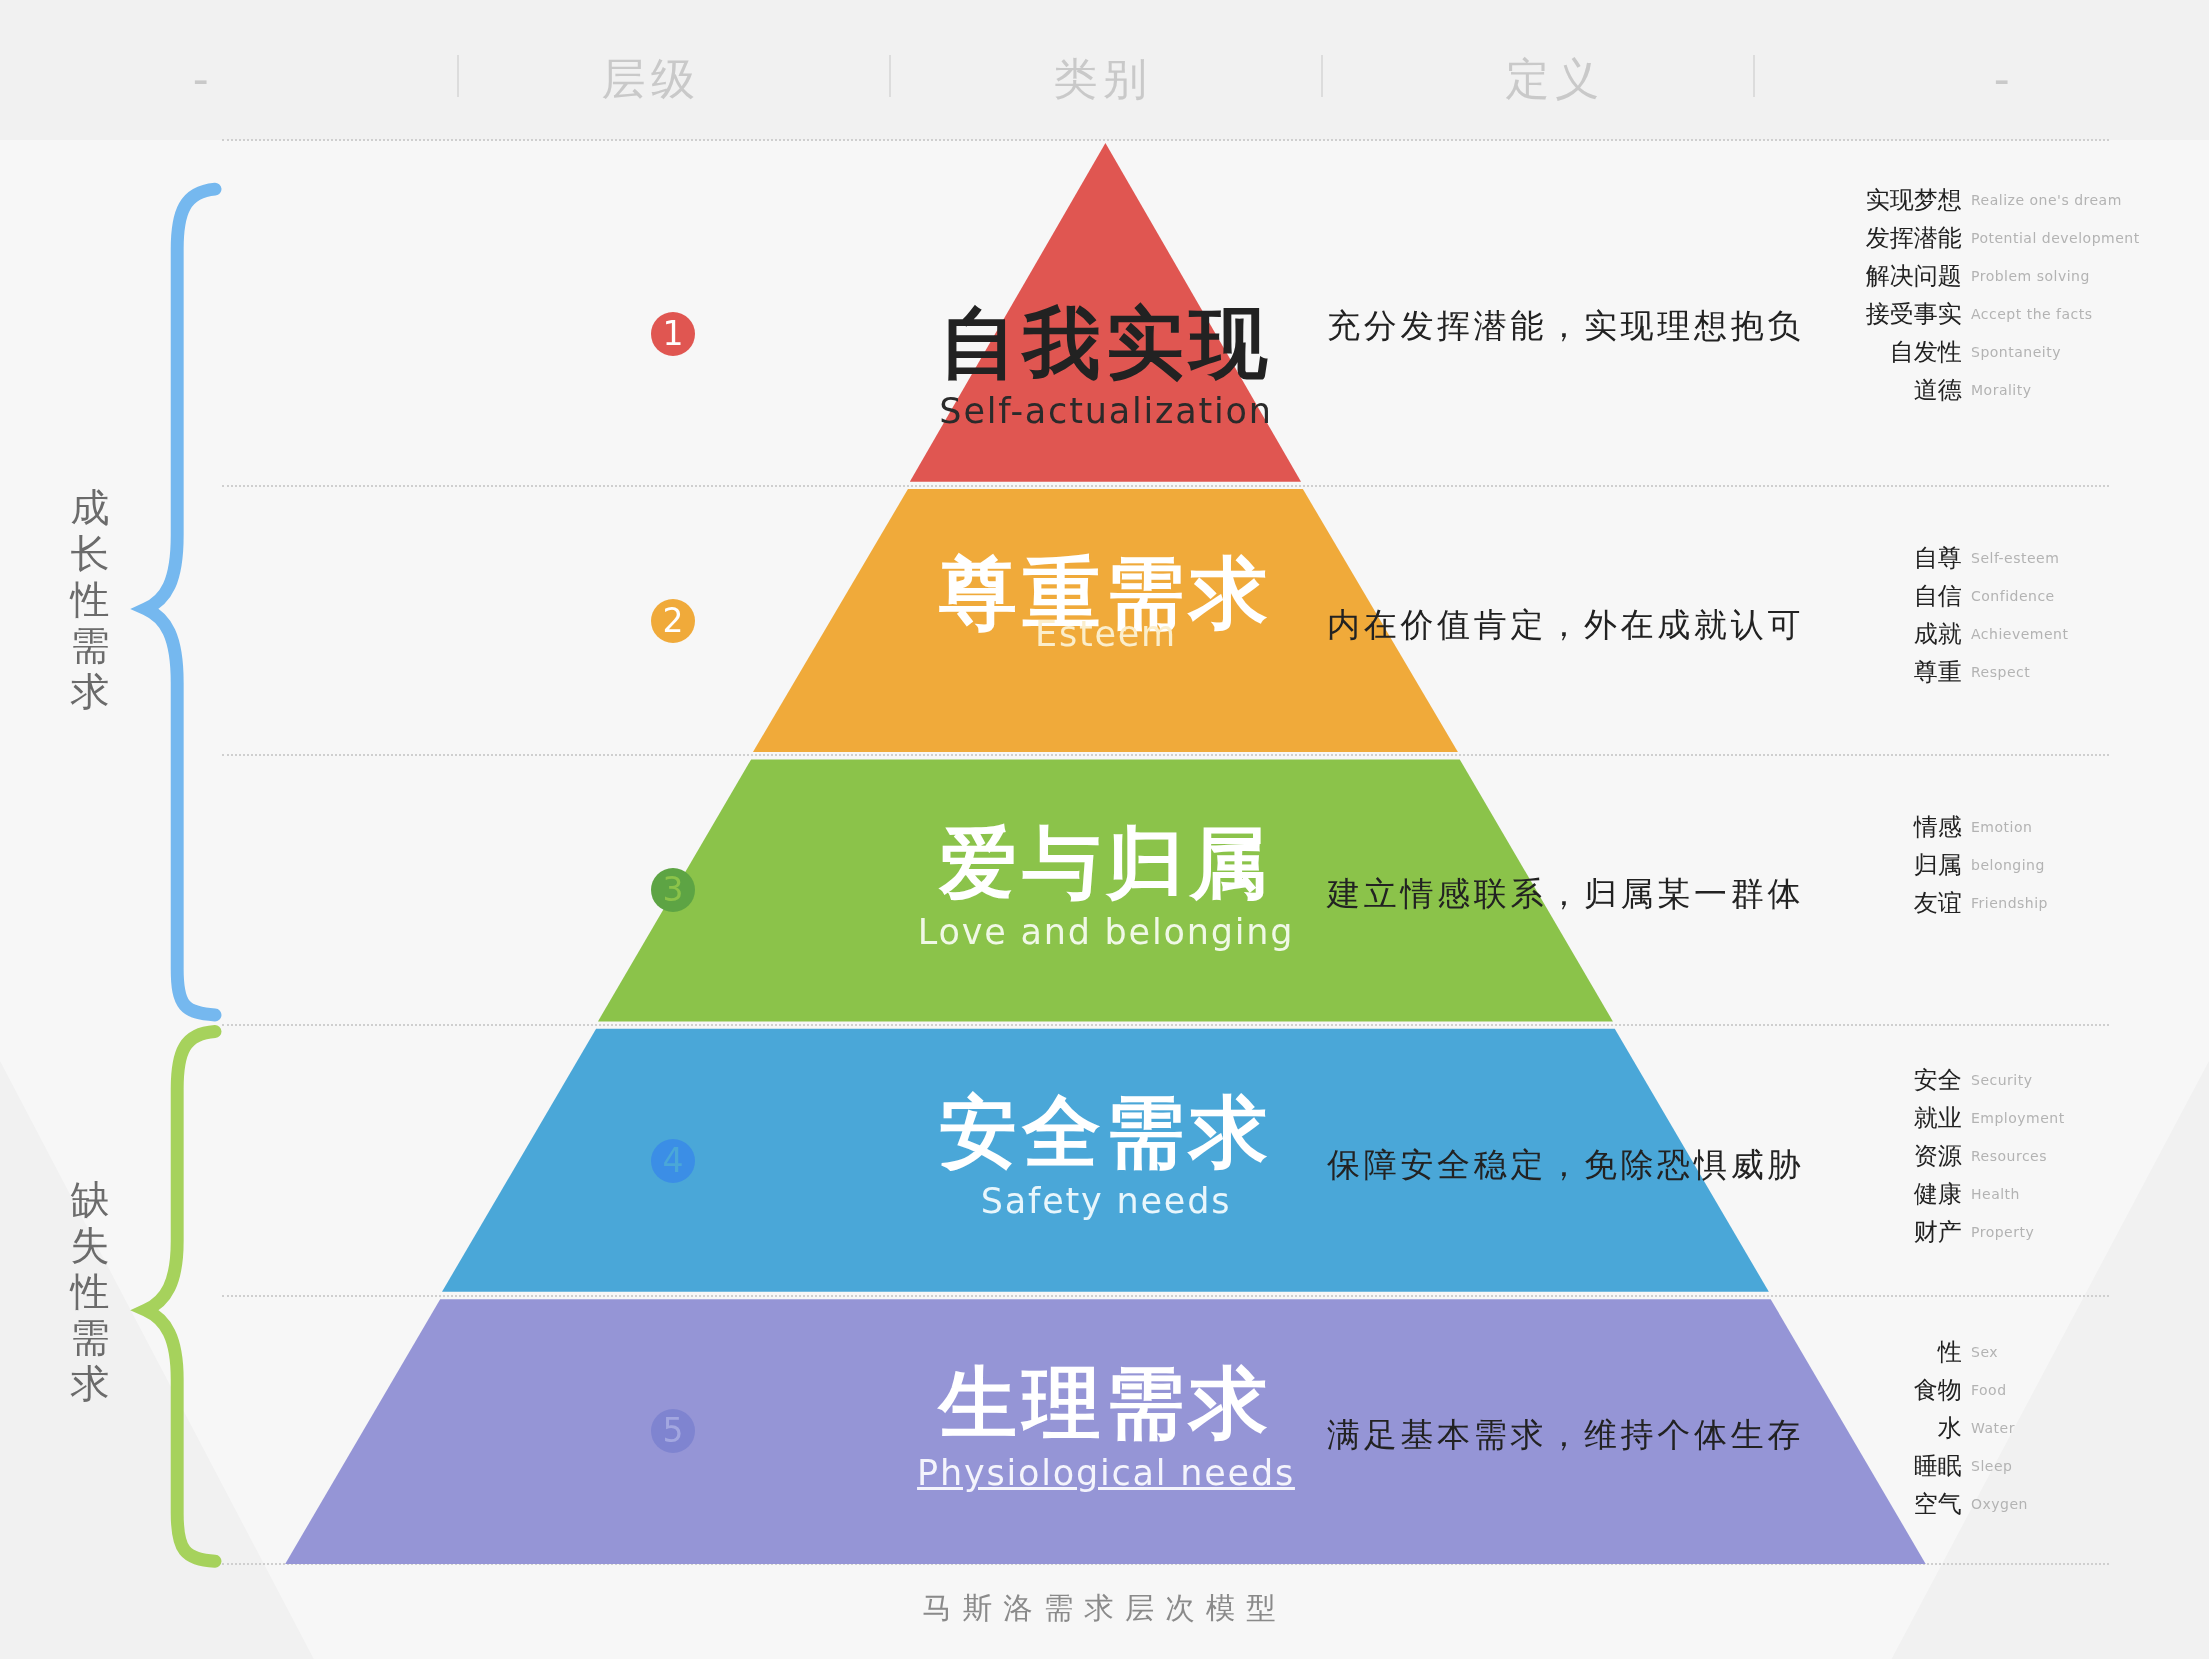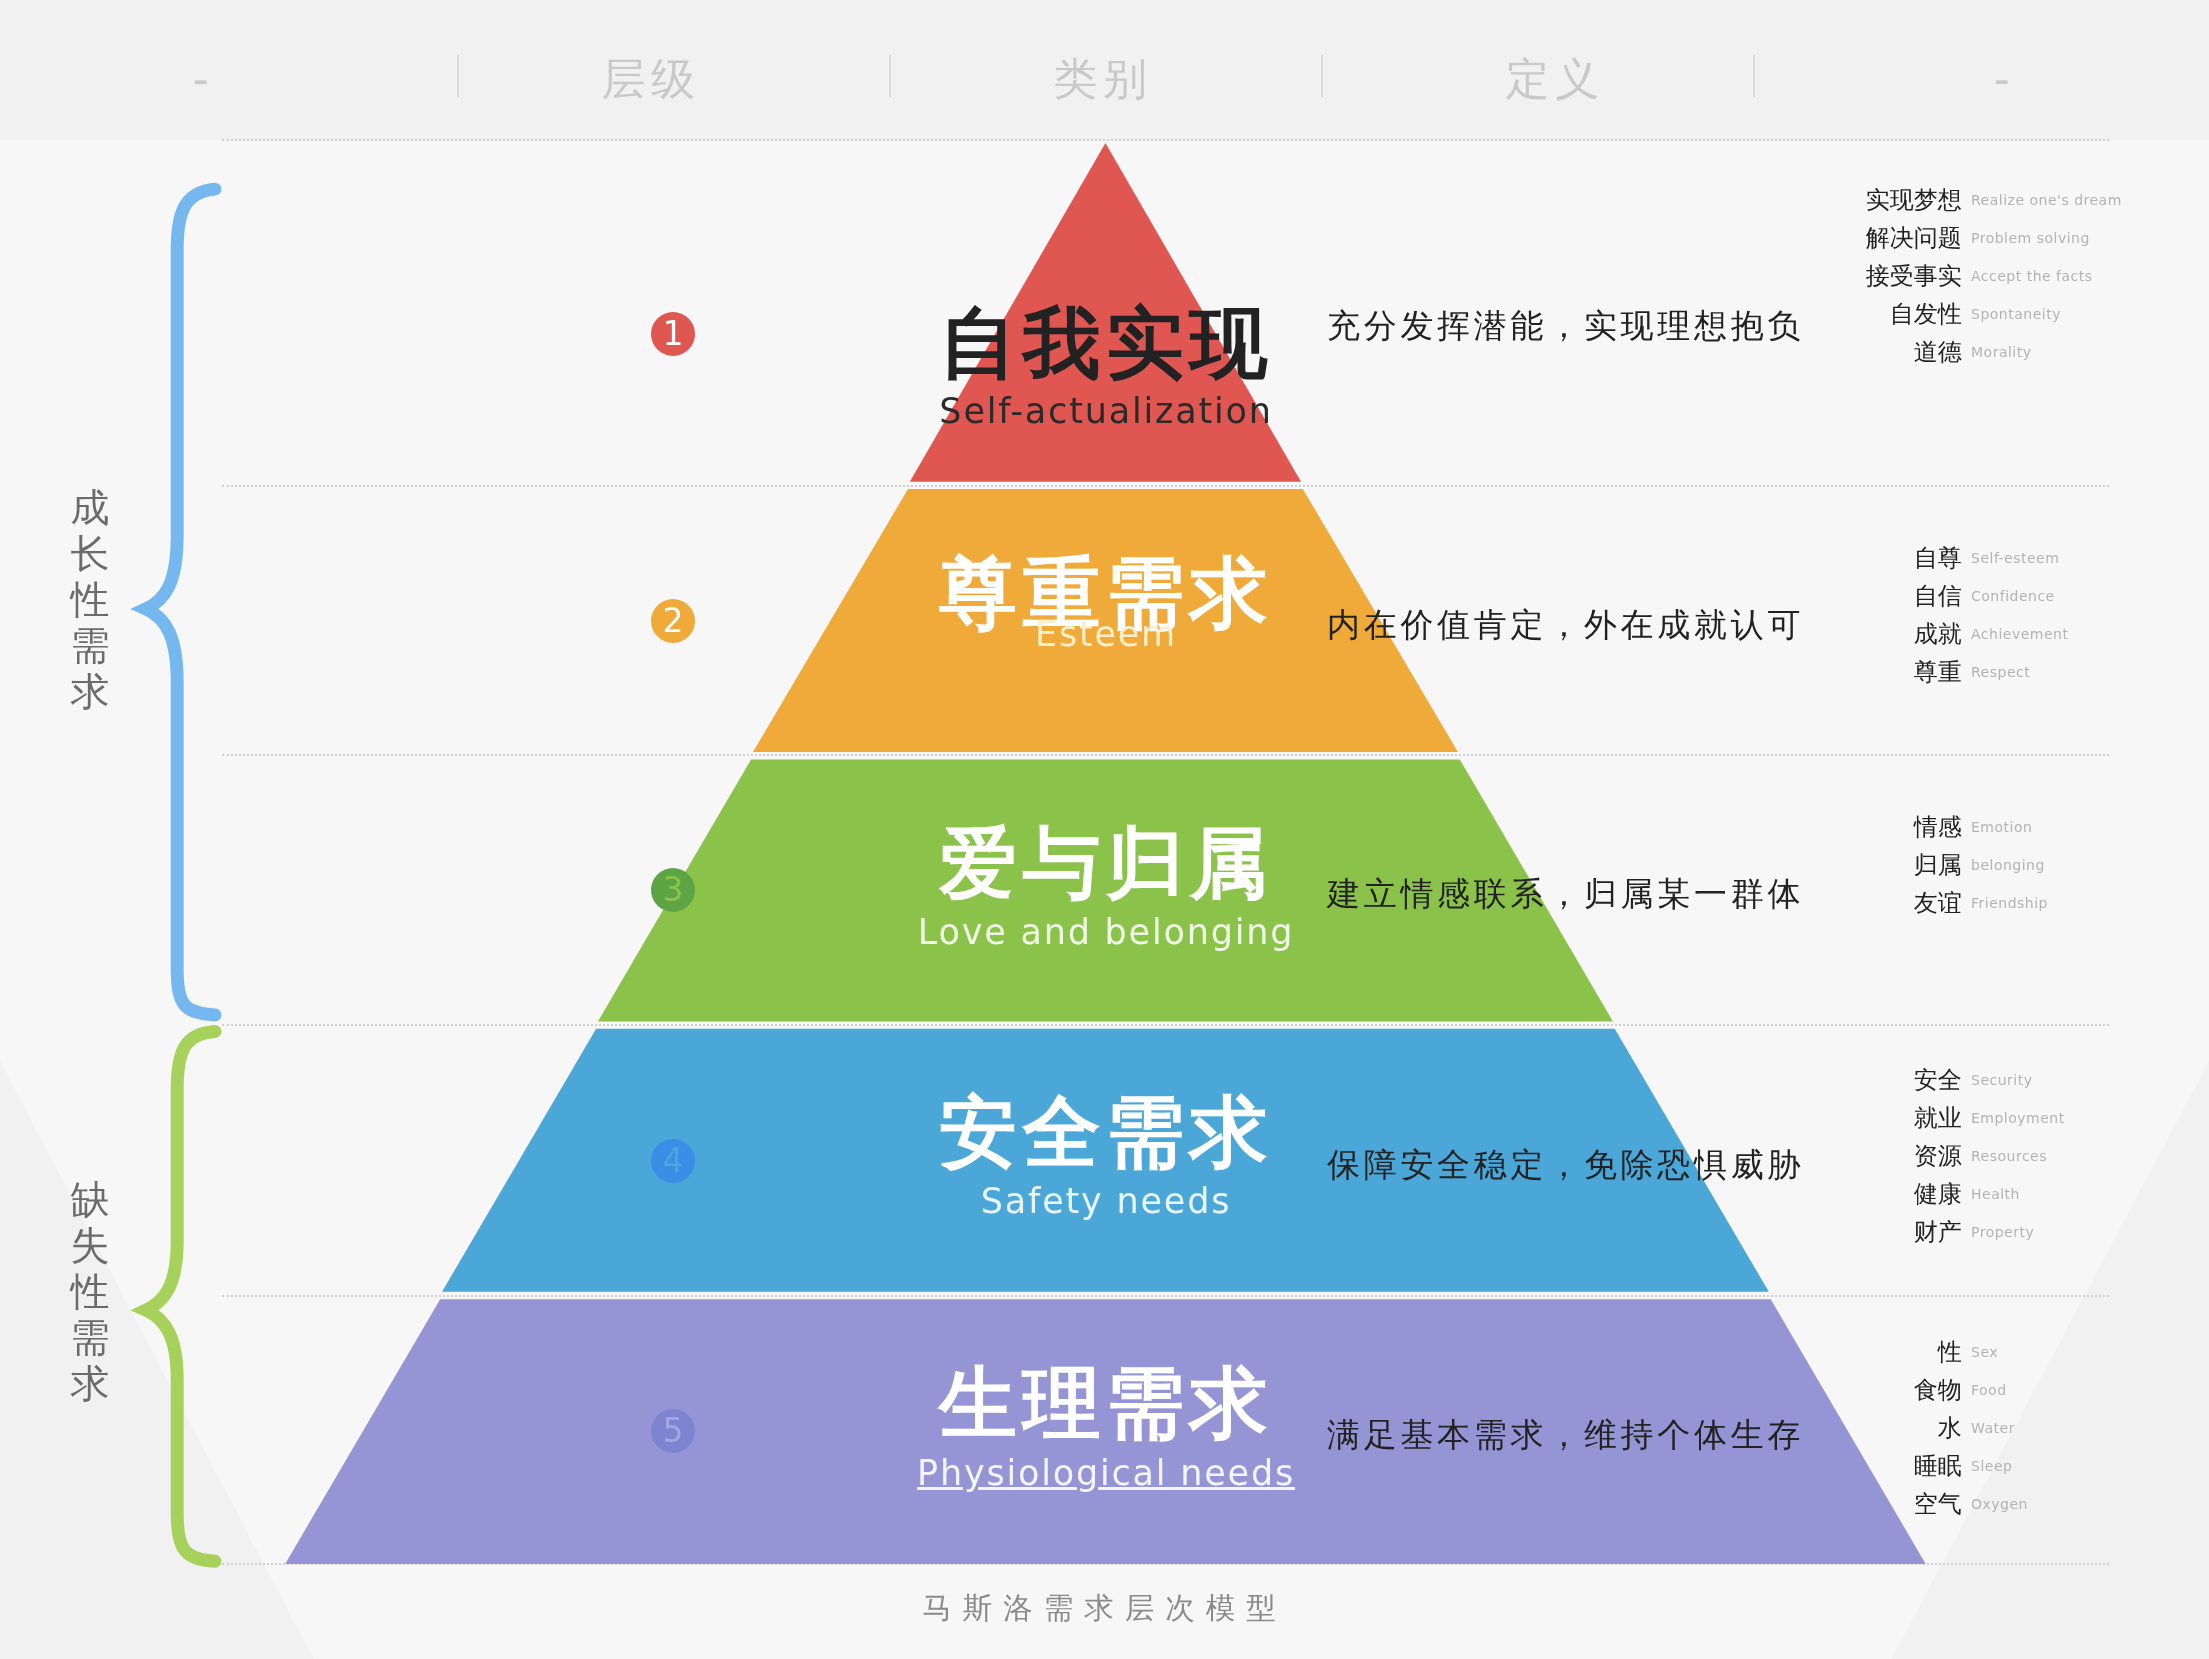--- a/index.html
+++ b/index.html
@@ -136,20 +136,24 @@
 <div class="tier-def" style="top:871px;">建立情感联系，归属某一群体</div>
 <div class="tier-def" style="top:1142px;">保障安全稳定，免除恐惧威胁</div>
 <div class="tier-def" style="top:1412px;">满足基本需求，维持个体生存</div>
 
 <div class="detail" style="top:181px;">
   <div class="drow">
       <span class="dcn">实现梦想</span>
       <span class="den">Realize one's dream</span>
     </div>
   <div class="drow">
+      <span class="dcn">发挥潜能</span>
+      <span class="den">Potential development</span>
+    </div>
+  <div class="drow">
       <span class="dcn">解决问题</span>
       <span class="den">Problem solving</span>
     </div>
   <div class="drow">
       <span class="dcn">接受事实</span>
       <span class="den">Accept the facts</span>
     </div>
   <div class="drow">
       <span class="dcn">自发性</span>
       <span class="den">Spontaneity</span>

